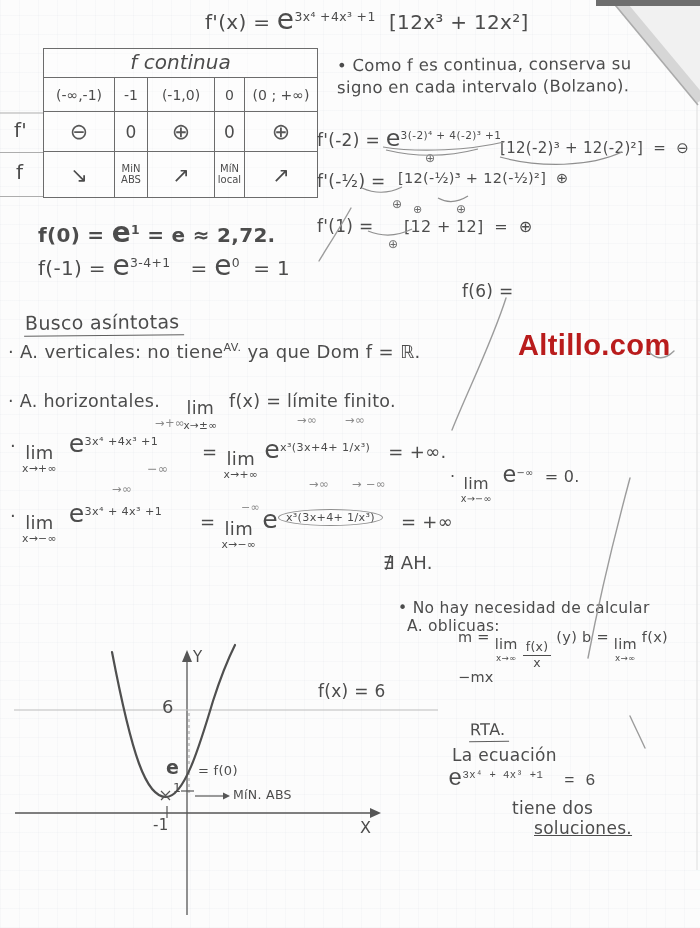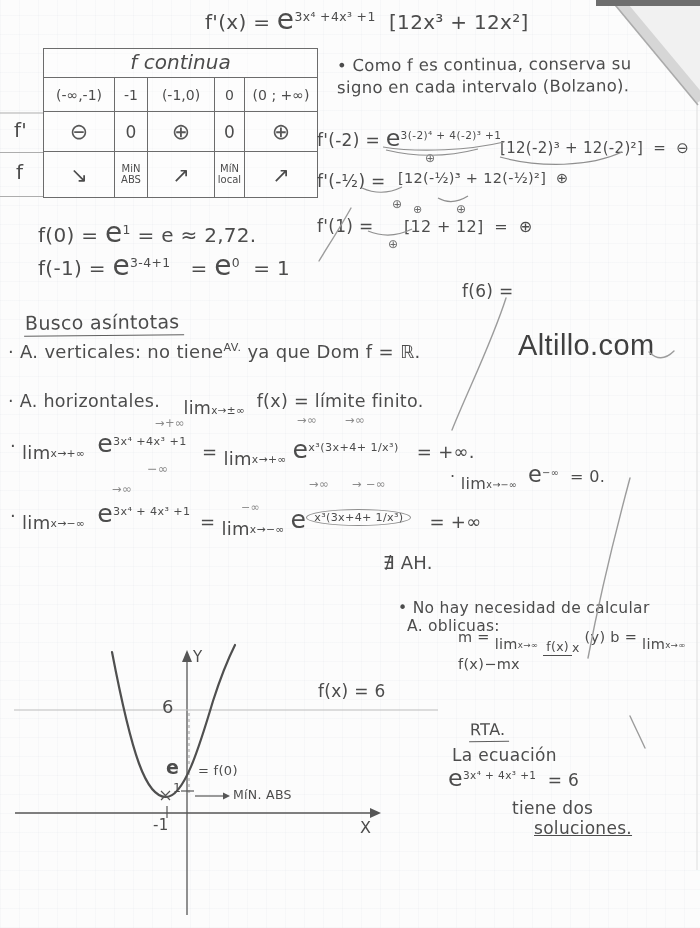--- a/index.html
+++ b/index.html
@@ -9,21 +9,21 @@
         background:repeating-linear-gradient(0deg,rgba(160,170,190,.06) 0 1px,transparent 1px 19px),
                    repeating-linear-gradient(90deg,rgba(160,170,190,.06) 0 1px,transparent 1px 19px);}
   .abs{position:absolute;white-space:nowrap;letter-spacing:.3px;}
   svg.layer{position:absolute;left:0;top:0;pointer-events:none;}
 
   
   .seg-n{white-space:pre-wrap;text-align:right;}
   .seg-bige{font-size:140%;line-height:1;}
   .seg-sup{vertical-align:super;font-size:62%;letter-spacing:.4px;text-align:right;}
   .seg-oval{vertical-align:super;font-size:62%;border:1.2px solid #8f8f8f;border-radius:50%;padding:1px 7px;}
-  .seg-stack,.seg-frac{display:inline-flex;flex-direction:row;align-items:center;line-height:1;vertical-align:-7px;}
+  .seg-stack,.seg-frac{display:inline-flex;flex-direction:column;align-items:center;line-height:1;vertical-align:-7px;}
   .seg-stack .sk-bot{font-size:60%;margin-top:2px;}
   .seg-frac{line-height:1.1;vertical-align:-9px;font-size:86%;}
   .seg-frac .sk-top{border-bottom:1.2px solid currentColor;padding:0 3px 1px;}
 
   
   .sign-table{position:absolute;left:43px;top:48px;width:273px;border:1.6px solid #6c6c6c;background:rgba(255,255,255,.35);}
   .st-title{border-bottom:1.6px solid #6c6c6c;text-align:center;font-size:20px;font-style:italic;height:28px;line-height:27px;}
   .st-grid{display:grid;grid-template-columns:71px 33px 67px 30px 1fr;grid-template-rows:34px 40px 45px;}
   .st-cell{border-right:1.6px solid #6c6c6c;border-bottom:1.6px solid #6c6c6c;display:flex;align-items:center;justify-content:center;text-align:center;}
   .st-cell.last{border-right:none;}
@@ -31,21 +31,21 @@
   .st-head{font-size:14px;}
   .st-sign{font-size:22px;color:#585858;}
   .st-zero{font-size:17px;}
   .st-arrow{font-size:21px;}
   .st-small{font-size:10px;line-height:1.05;white-space:normal;}
   .row-label{font-size:20px;}
 
   .underln{display:inline-block;border-bottom:1.8px solid #5e5e5e;padding:0 4px 2px 1px;transform:rotate(-.6deg);}
   .ann{color:#8b8b8b;font-size:11.5px;}
   .pm{font-size:12px;color:#6a6a6a;}
-  .watermark{font-family:"Liberation Sans",sans-serif;color:#404040;font-size:29px;letter-spacing:.4px;}
+  .watermark{font-family:"Liberation Sans",sans-serif;color:#b91c1c;font-size:29px;letter-spacing:.4px;font-weight:bold;}
 </style>
 </head>
 <body>
 
 <div class="page">
 
   <div class="abs" style="left:205px;top:6px;font-size:20px;"><span class="seg-n">f'(x) = </span><span class="seg-bige">e</span><span class="seg-sup">3x⁴ +4x³ +1</span><span class="seg-n">  [12x³ + 12x²]</span></div>
 
   <div class="sign-table">
     <div class="st-title">f continua</div>
@@ -81,21 +81,21 @@
   <div class="abs" style="left:317px;top:171px;font-size:17px;"><span class="seg-n">f'(-½) =</span></div>
   <div class="abs" style="left:398px;top:170px;font-size:14.5px;"><span class="seg-n">[12(-½)³ + 12(-½)²]  ⊕</span></div>
   <div class="abs pm" style="left:392px;top:197px;">⊕</div>
   <div class="abs pm" style="left:456px;top:202px;">⊕</div>
 
   <div class="abs" style="left:317px;top:216px;font-size:17px;"><span class="seg-n">f'(1) =</span></div>
   <div class="abs" style="left:404px;top:217px;font-size:16px;"><span class="seg-n">[12 + 12]  =  ⊕</span></div>
   <div class="abs pm" style="left:413px;top:203px;font-size:11px;">⊕</div>
   <div class="abs pm" style="left:388px;top:237px;">⊕</div>
 
-  <div class="abs" style="left:38px;top:219px;font-size:20px;"><span class="seg-n">f(0) = </span><span class="seg-bige">e</span><span class="seg-sup">1</span><span class="seg-n"> = e ≈ 2,72.</span></div>
+  <div class="abs" style="left:38px;top:219px;font-size:20px;font-weight:bold;"><span class="seg-n">f(0) = </span><span class="seg-bige">e</span><span class="seg-sup">1</span><span class="seg-n"> = e ≈ 2,72.</span></div>
   <div class="abs" style="left:38px;top:252px;font-size:20px;"><span class="seg-n">f(-1) = </span><span class="seg-bige">e</span><span class="seg-sup">3-4+1</span><span class="seg-n">   = </span><span class="seg-bige">e</span><span class="seg-sup">0</span><span class="seg-n">  = 1</span></div>
   <div class="abs" style="left:462px;top:281px;font-size:17px;">f(6) =</div>
 
   <div class="abs watermark" style="left:518px;top:329px;">Altillo.com</div>
 
   <div class="abs" style="left:24px;top:311px;font-size:19px;">
     <span class="underln">Busco asíntotas</span>
   </div>
   <div class="abs" style="left:8px;top:341px;font-size:18px;"><span class="seg-n">· A. verticales: no tiene</span><span class="seg-sup">AV.</span><span class="seg-n"> ya que Dom f = ℝ.</span></div>
   <div class="abs" style="left:8px;top:391px;font-size:17.5px;"><span class="seg-n">· A. horizontales.    </span><span class="seg-stack">
@@ -176,21 +176,21 @@
   <div class="abs" style="left:198px;top:763px;font-size:13px;">= f(0)</div>
   <div class="abs" style="left:173px;top:780px;font-size:12.5px;">1</div>
   <div class="abs" style="left:233px;top:787px;font-size:12.5px;">MíN. ABS</div>
   <div class="abs" style="left:153px;top:816px;font-size:15px;">-1</div>
   <div class="abs" style="left:318px;top:681px;font-size:17px;">f(x) = 6</div>
 
   <div class="abs" style="left:469px;top:720px;font-size:16px;">
     <span class="underln">RTA.</span>
   </div>
   <div class="abs" style="left:452px;top:745px;font-size:17px;text-align:right;">La ecuación</div>
-  <div class="abs" style="left:448px;top:767px;font-size:17px;"><span class="seg-bige">e</span><span class="seg-sup">3x⁴ + 4x³ +1</span><span class="seg-n">  = 6</span></div>
+  <div class="abs" style="left:448px;top:767px;font-size:17px;font-family:Liberation Mono, monospace;"><span class="seg-bige">e</span><span class="seg-sup">3x⁴ + 4x³ +1</span><span class="seg-n">  = 6</span></div>
   <div class="abs" style="left:512px;top:798px;font-size:17px;">tiene dos</div>
   <div class="abs" style="left:534px;top:818px;font-size:17px;text-decoration:underline;">soluciones.</div>
 
   <svg class="layer" width="700" height="928" viewBox="0 0 700 928">
     <g stroke="#adadad" stroke-width="1" fill="none">
       <path d="M0,113 H43 M0,152.5 H43 M0,196.5 H43"></path>
     </g>
     <g stroke="#8f8f8f" stroke-width="1.2" fill="none">
       <path d="M383,147 C420,153 470,150 504,142"></path>
       <path d="M386,150 Q432,161 478,149"></path>

